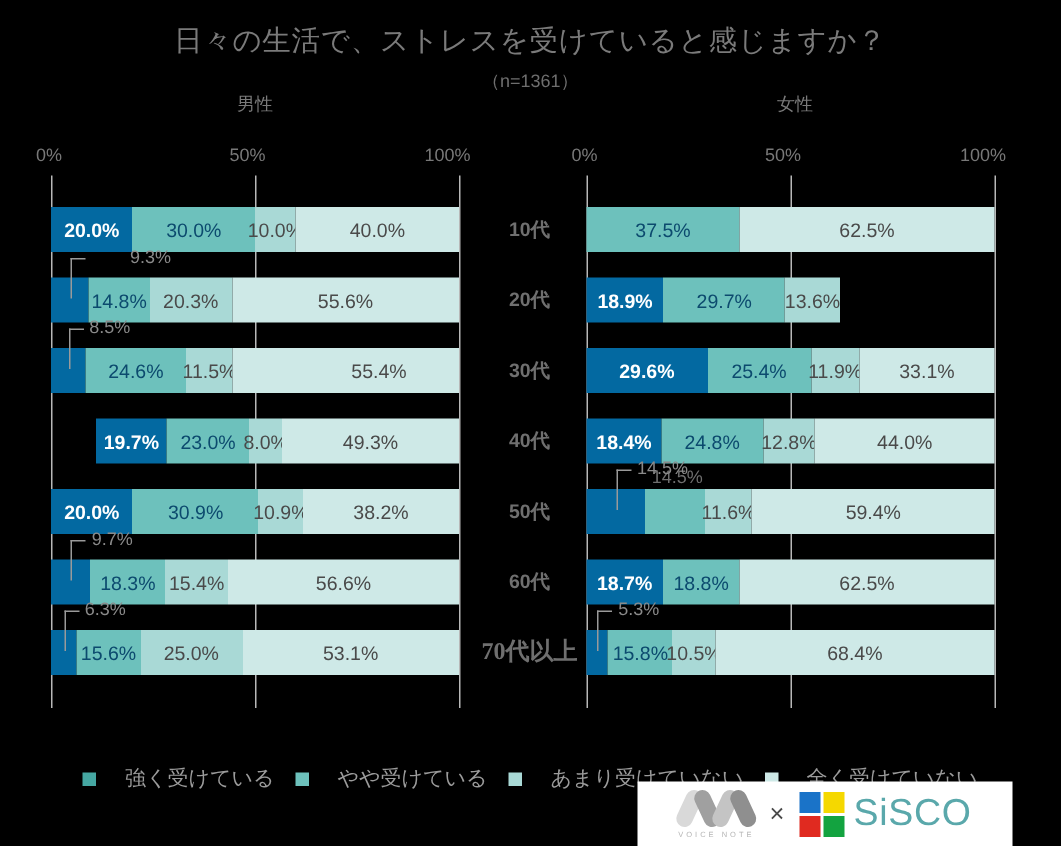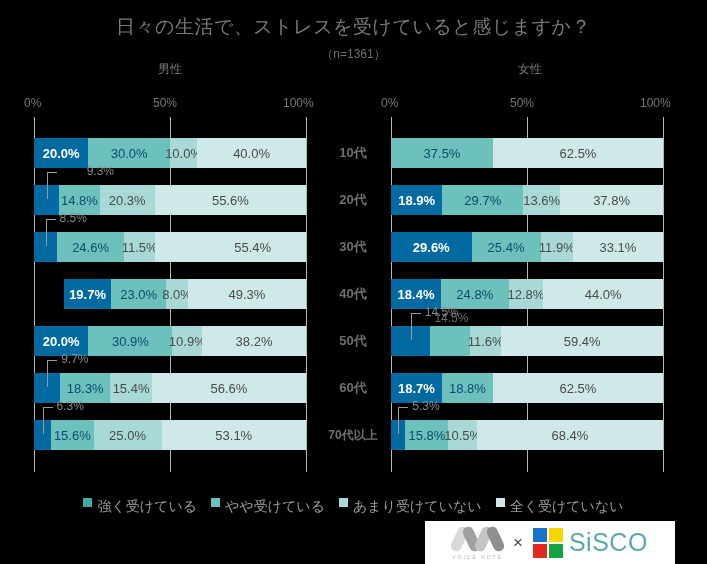--- a/index.html
+++ b/index.html
@@ -63,29 +63,29 @@
   .float-label{
     position:absolute;font-size:12px;color:#6f6f6f;white-space:nowrap;
   }
 
   
   .age-label{
     position:absolute;width:74px;left:316px;text-align:center;
     font-size:13px;font-weight:bold;color:#6f6f6f;height:30px;
     line-height:30px;
   }
-  .age-label.wide{font-size:12px;}
+  .age-label.wide{font-size:16px;font-family:Liberation Serif, serif;}
 
   
   .legend{
     position:absolute;left:0;top:498px;width:707px;
     display:flex;justify-content:center;align-items:center;gap:14px;
   }
-  .legend-item{display:flex;align-items:flex-start;gap:5px;
-    font-size:14px;color:#9b9b9b;}
+  .legend-item{display:flex;align-items:center;gap:19px;
+    font-size:14px;color:#9b9b9b;margin-top:12px;}
   .swatch{width:9px;height:9px;display:inline-block;}
   .swatch.l1{background:#45a7a2;}
   .swatch.l2{background:#6dc1bc;}
   .swatch.l3{background:#a9d9d6;}
   .swatch.l4{background:#cee9e7;}
 
   
   .logo-box{
     position:absolute;left:425px;top:521px;width:250px;height:43px;
     background:#ffffff;display:flex;align-items:center;
@@ -205,21 +205,20 @@
         <div class="bar">
           <div class="seg s2" style="width: 37.5%;">37.5%</div>
           <div class="seg s4" style="width: 62.5%;">62.5%</div>
         </div>
       </div>
       <div class="row" style="top: 68px;">
         <div class="bar">
           <div class="seg s1" style="width: 18.9%;">18.9%</div>
           <div class="seg s2" style="width: 29.7%;">29.7%</div>
           <div class="seg s3" style="width: 13.6%;">13.6%</div>
-          <div class="seg s4" style="width: 37.8%;">37.8%</div>
         </div>
       </div>
       <div class="row" style="top: 115px;">
         <div class="bar">
           <div class="seg s1" style="width: 29.6%;">29.6%</div>
           <div class="seg s2" style="width: 25.4%;">25.4%</div>
           <div class="seg s3" style="width: 11.9%;">11.9%</div>
           <div class="seg s4" style="width: 33.1%;">33.1%</div>
         </div>
       </div>

